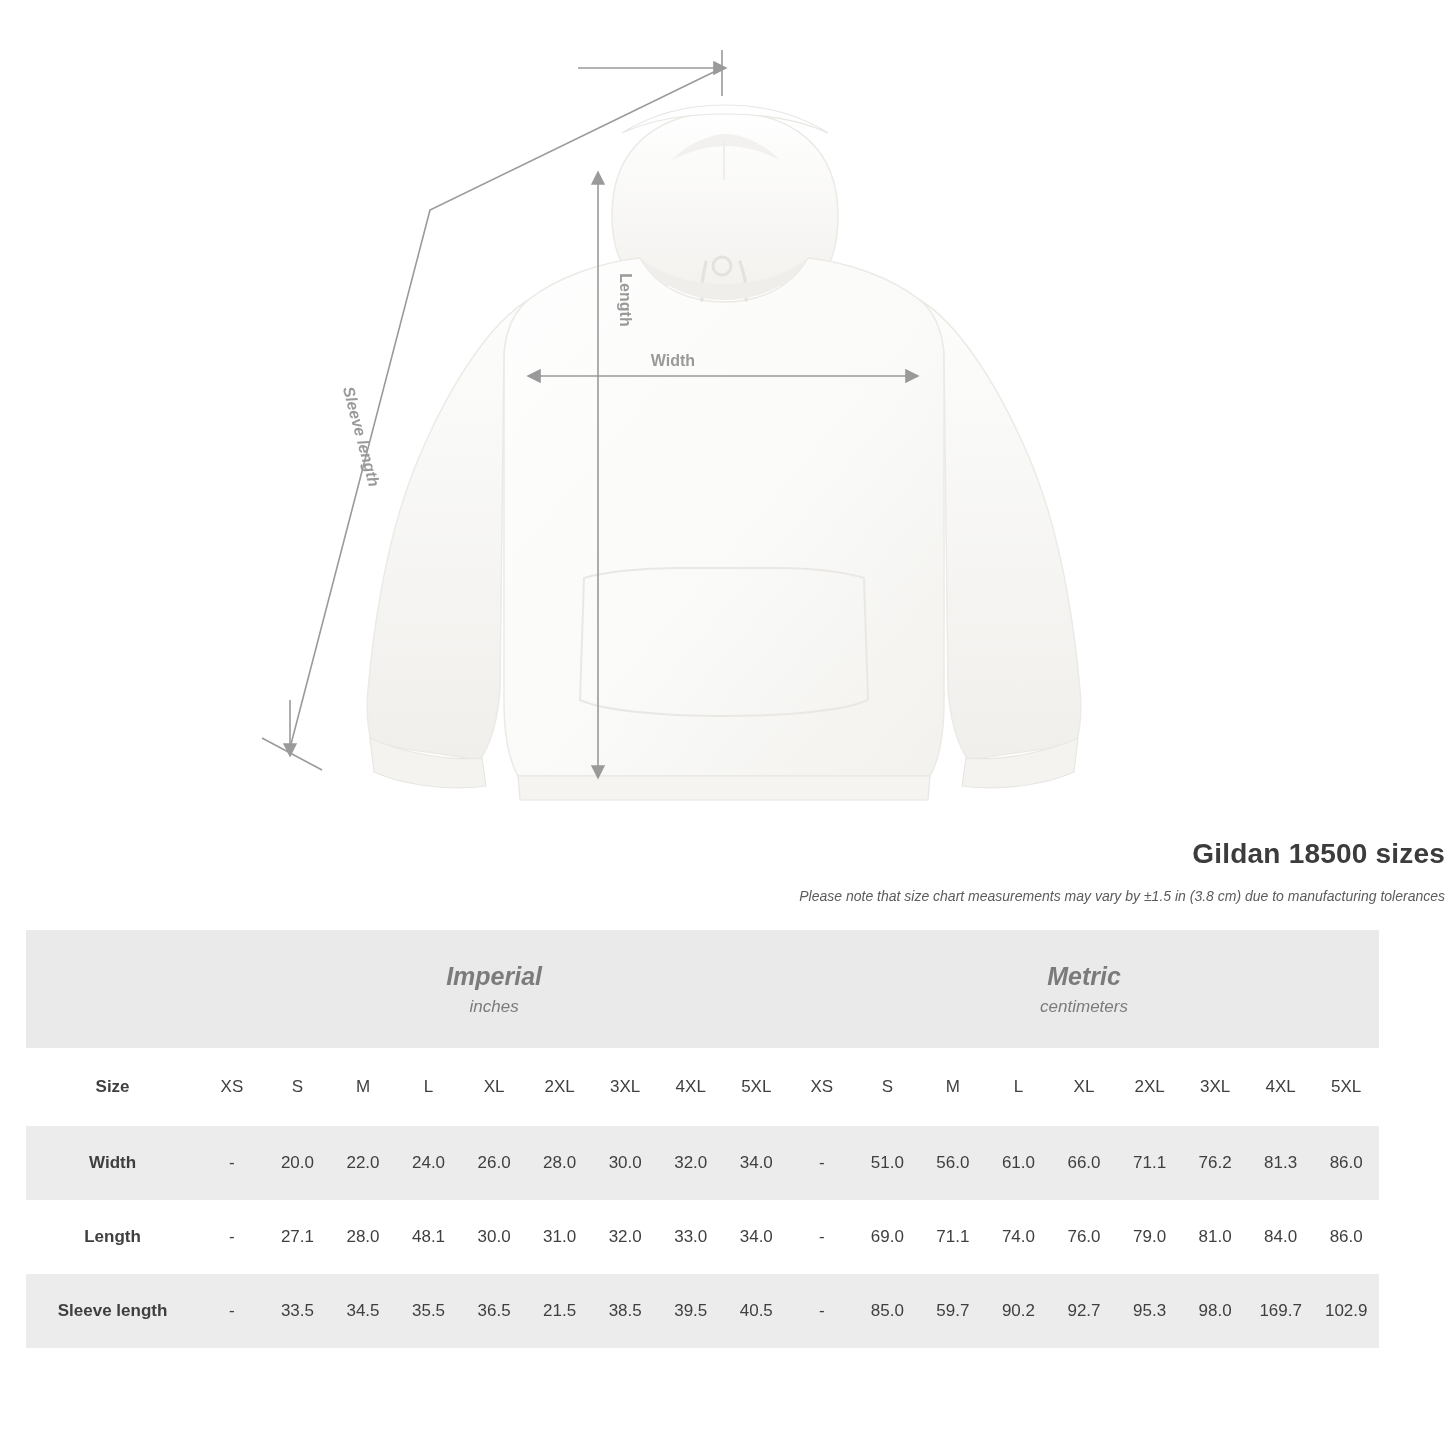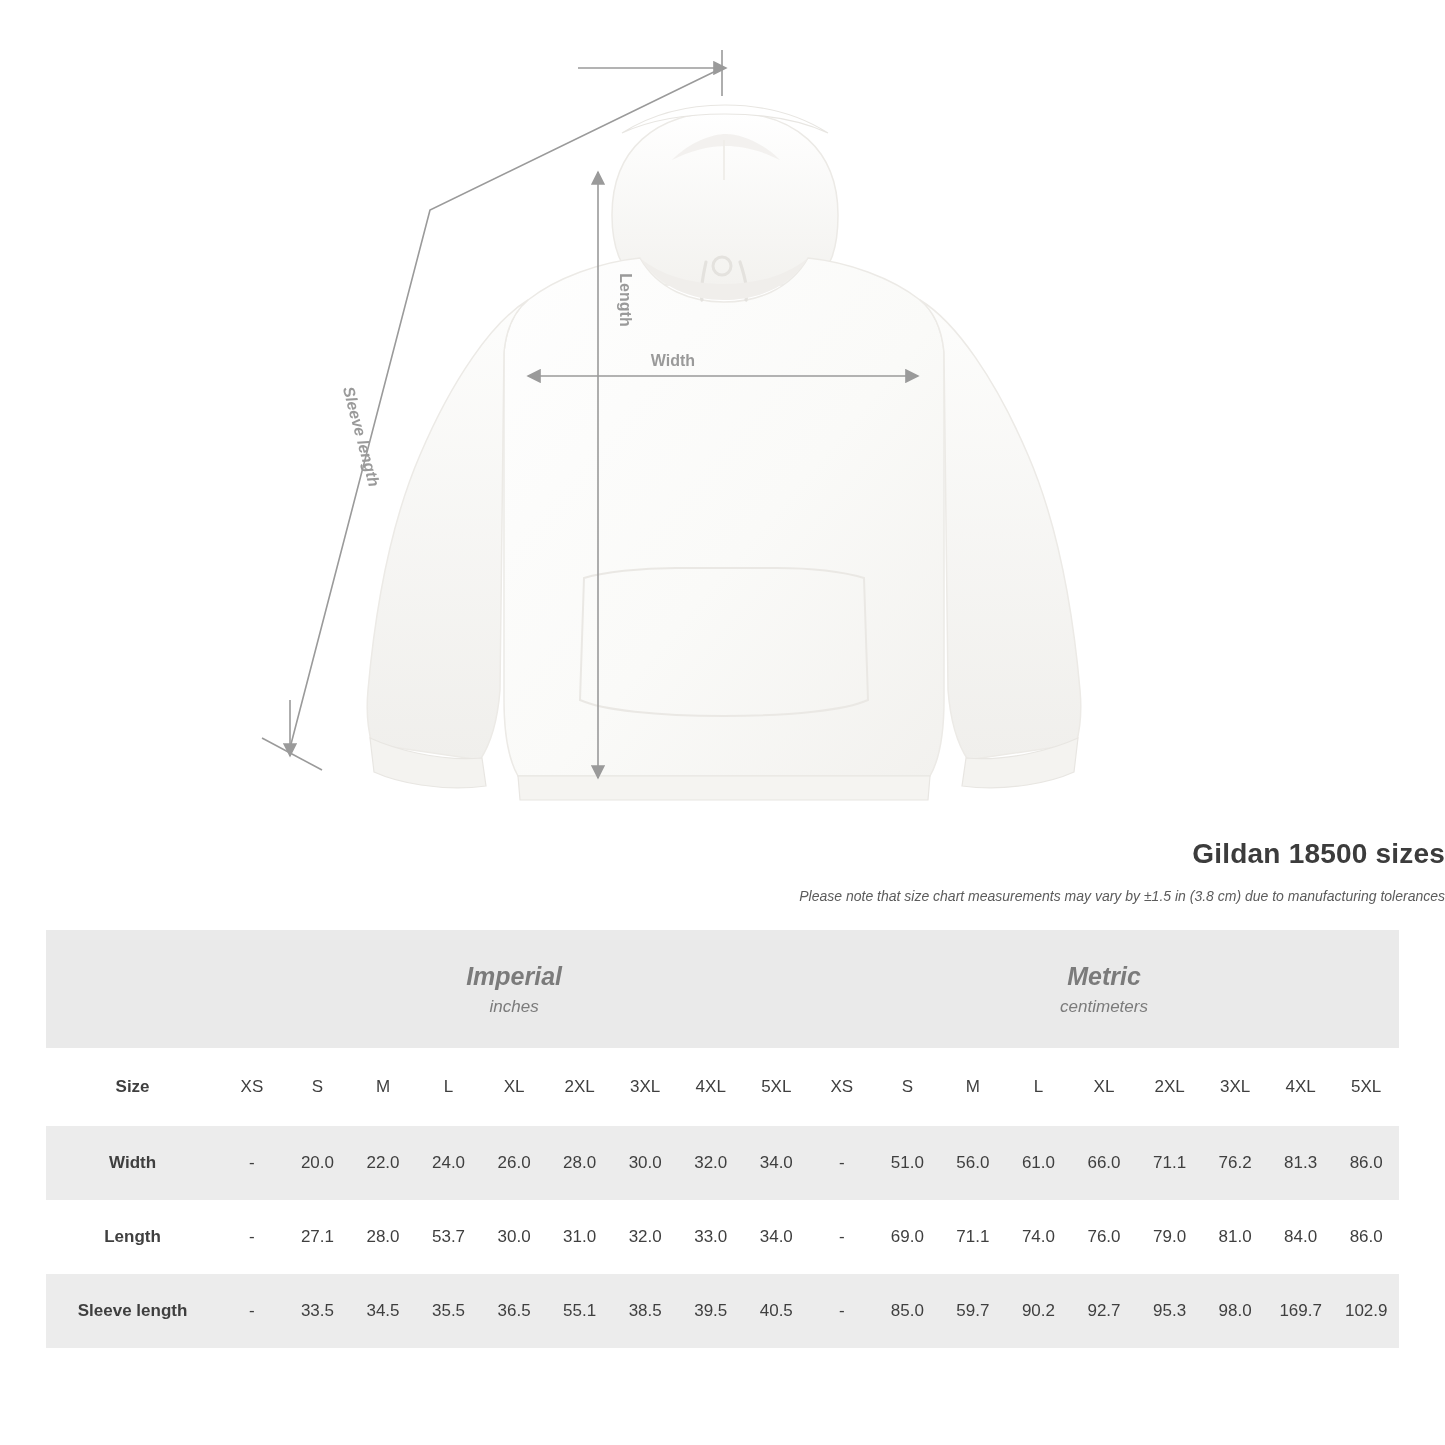--- a/index.html
+++ b/index.html
@@ -44,21 +44,21 @@
   .chart-note {
     font-size: 14px;
     font-style: italic;
     color: #5b5b5b;
     margin-top: 18px;
   }
 
   
   .table-wrap {
     margin-top: 26px;
-    padding: 0 46px;
+    padding: 0 26px;
     box-sizing: border-box;
   }
   table.size-table {
     border-collapse: collapse;
     width: 1353px;
     table-layout: fixed;
   }
   table.size-table td, table.size-table th {
     border: 0;
     text-align: center;
@@ -303,21 +303,21 @@
           <td>76.2</td>
           <td>81.3</td>
           <td>86.0</td>
         </tr>
 
         <tr class="data-row row-plain">
           <td class="rowlabel">Length</td>
           <td>-</td>
           <td>27.1</td>
           <td>28.0</td>
-          <td>53.7</td>
+          <td>48.1</td>
           <td>30.0</td>
           <td>31.0</td>
           <td>32.0</td>
           <td>33.0</td>
           <td>34.0</td>
           <td>-</td>
           <td>69.0</td>
           <td>71.1</td>
           <td>74.0</td>
           <td>76.0</td>
@@ -327,21 +327,21 @@
           <td>86.0</td>
         </tr>
 
         <tr class="data-row row-shade">
           <td class="rowlabel">Sleeve length</td>
           <td>-</td>
           <td>33.5</td>
           <td>34.5</td>
           <td>35.5</td>
           <td>36.5</td>
-          <td>55.1</td>
+          <td>21.5</td>
           <td>38.5</td>
           <td>39.5</td>
           <td>40.5</td>
           <td>-</td>
           <td>85.0</td>
           <td>59.7</td>
           <td>90.2</td>
           <td>92.7</td>
           <td>95.3</td>
           <td>98.0</td>

